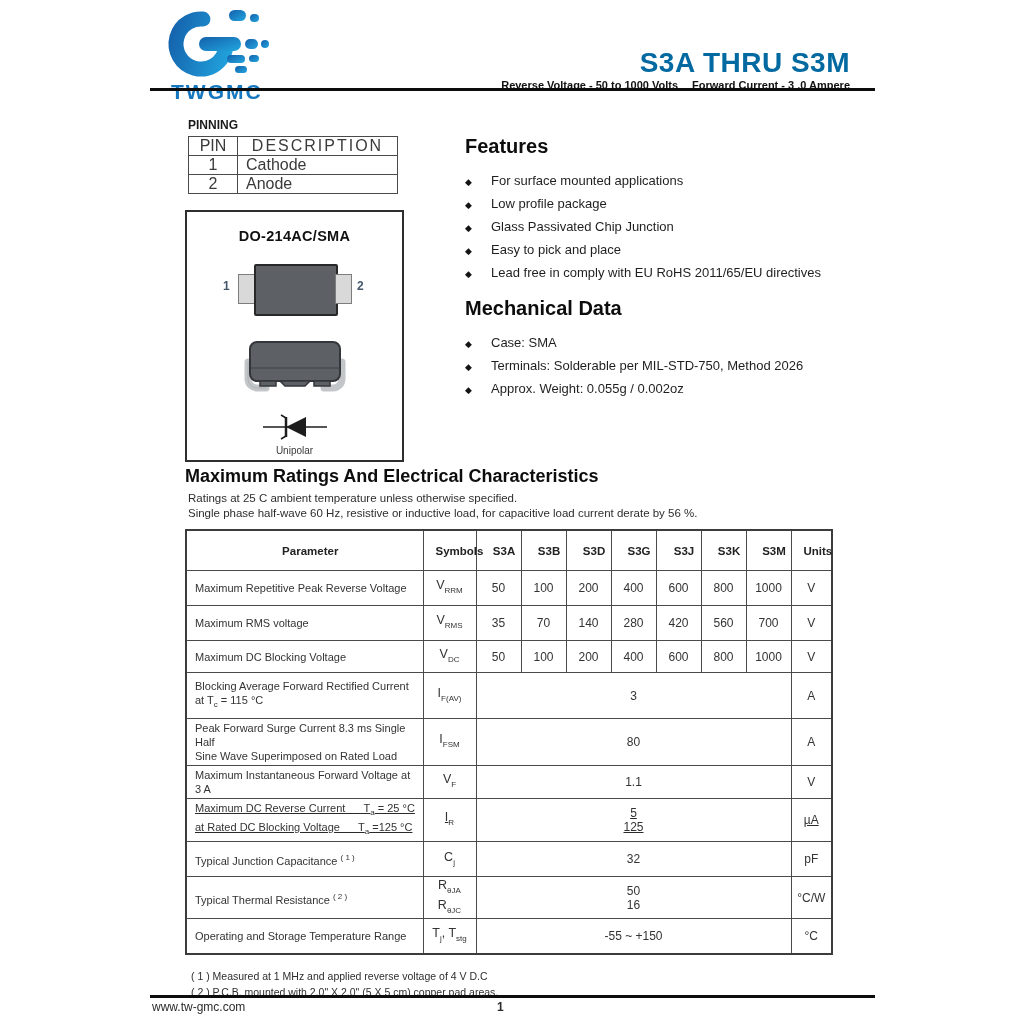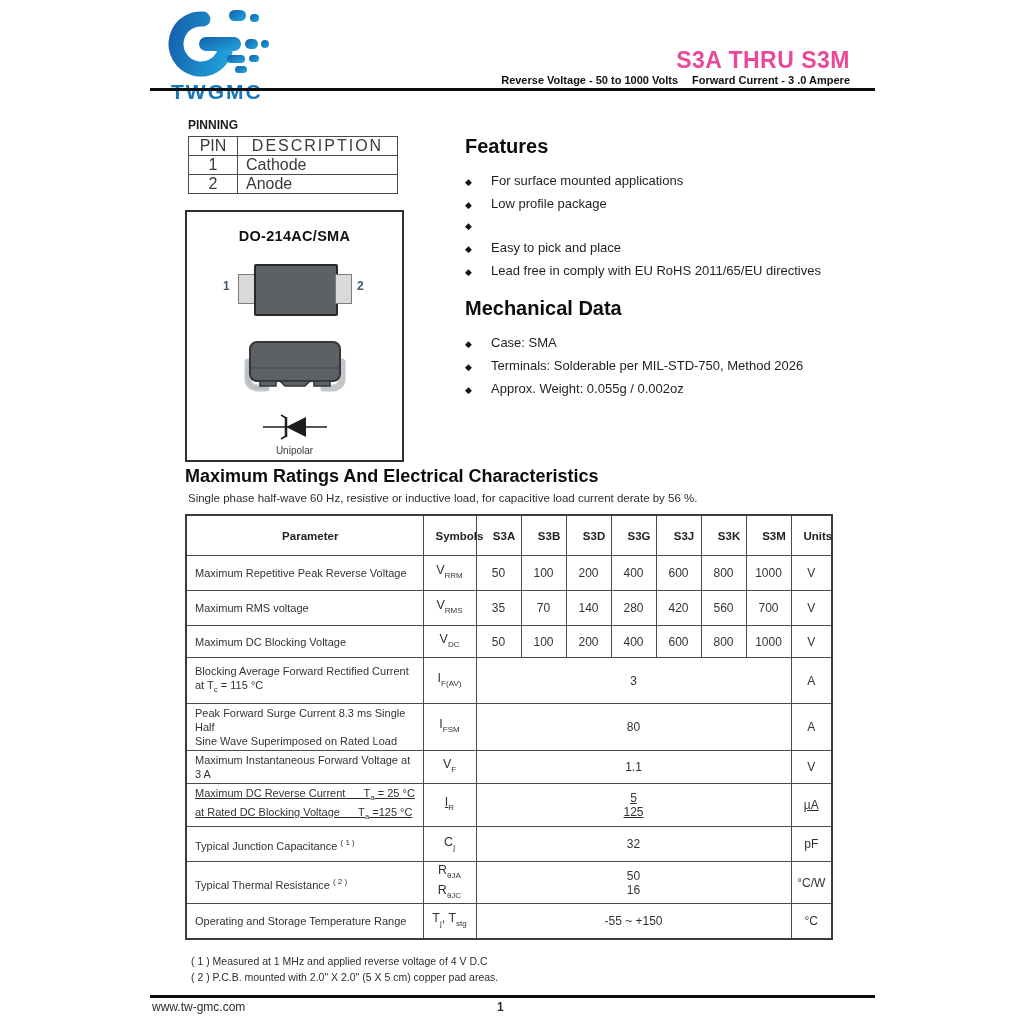--- a/index.html
+++ b/index.html
@@ -7,21 +7,21 @@
     width:1024px;height:1024px;background:#ffffff;
     font-family:"Liberation Sans","DejaVu Sans",sans-serif;
     color:#2b2b2b;position:relative;overflow:hidden;
   }
   .page{position:absolute;inset:0;}
 
   
   .logo{position:absolute;left:165px;top:6px;width:130px;}
   .logo-text{color:#1577be;font-weight:bold;font-size:21px;letter-spacing:2px;margin-top:-4px;margin-left:6px;}
   .title-block{position:absolute;right:174px;top:48px;text-align:right;}
-  .doc-title{font-size:23px;font-weight:bold;color:#ec4899;letter-spacing:0.5px;line-height:1.05;}
+  .doc-title{font-size:28px;font-weight:bold;color:#0369a1;letter-spacing:0.5px;line-height:1.05;}
   .doc-subtitle{font-size:11px;font-weight:bold;color:#111;margin-top:2px;}
   .doc-subtitle span{margin-left:14px;}
   .rule{position:absolute;left:150px;width:725px;height:3px;background:#0d0d0d;}
   .rule.top{top:88px;}
   .rule.bottom{top:995px;}
 
   
   .pinning{position:absolute;left:188px;top:118px;width:212px;}
   .pinning-heading{font-size:12px;font-weight:bold;color:#1a1a1a;margin-bottom:4px;}
   table.pin-table{border-collapse:collapse;width:210px;table-layout:fixed;}
@@ -169,20 +169,21 @@
         <li>
           <span class="diamond">◆</span>
           <span class="li-text">For surface mounted applications</span>
         </li>
         <li>
           <span class="diamond">◆</span>
           <span class="li-text">Low profile package</span>
         </li>
         <li>
           <span class="diamond">◆</span>
+          <span class="li-text">Glass Passivated Chip Junction</span>
         </li>
         <li>
           <span class="diamond">◆</span>
           <span class="li-text">Easy to pick and place</span>
         </li>
         <li>
           <span class="diamond">◆</span>
           <span class="li-text">Lead free in comply with EU RoHS 2011/65/EU directives</span>
         </li>
       </ul>
@@ -201,20 +202,21 @@
         </li>
         <li>
           <span class="diamond">◆</span>
           <span class="li-text">Approx. Weight: 0.055g / 0.002oz</span>
         </li>
       </ul>
   </div>
 
   <div class="ratings">
     <h2 class="ratings-heading">Maximum Ratings And Electrical Characteristics</h2>
+    <div class="ratings-note">Ratings at 25  C ambient temperature unless otherwise specified.</div>
     <div class="ratings-note">Single phase half-wave 60 Hz, resistive or inductive load, for capacitive load current derate by 56 %.</div>
     <table class="spec">
       <colgroup>
         <col style="width:237px">
           <col style="width:53px">
         <col style="width:45px">
           <col style="width:45px">
           <col style="width:45px">
           <col style="width:45px">
         <col style="width:45px">

